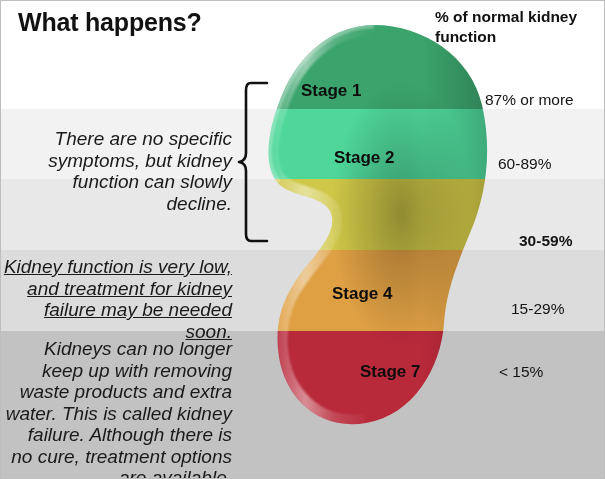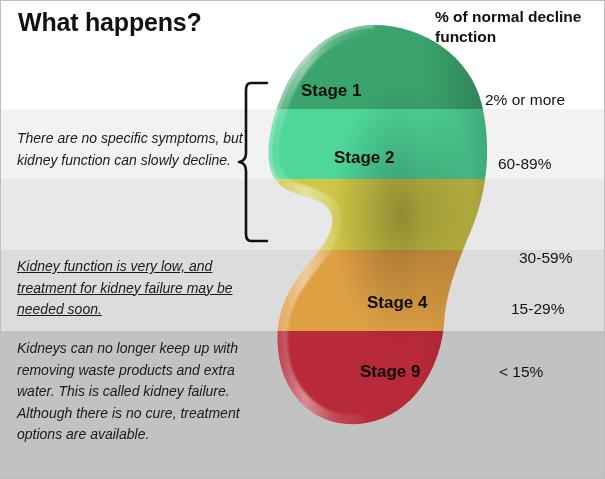--- a/index.html
+++ b/index.html
@@ -31,24 +31,25 @@
     white-space:nowrap;
   }
   #legend-title{
     position:absolute;left:434px;top:6px;width:170px;
     font-size:15.5px;font-weight:bold;color:#111111;
     line-height:20px;
   }
 
   
   .desc{
-    position:absolute;left:16px;
-    font-size:14px;font-style:italic;color:#1a1a1a;
+    position:absolute;left:1px;
+    font-size:19px;font-style:italic;color:#1a1a1a;
     line-height:21.5px;
     width:230px;
+    text-align:right;
   }
   #desc-0{top:127px;}
   #desc-1{top:255px;text-decoration:underline;}
   #desc-2{top:337px;}
 
   
   #bracket{
     position:absolute;left:236px;top:80px;
     width:32px;height:162px;
     pointer-events:none;
@@ -63,48 +64,48 @@
 
   
   .stage-label{
     position:absolute;
     font-size:17px;font-weight:bold;color:#0d0d0d;
     white-space:nowrap;
   }
   #stage-label-0{left:300px;top:80px;}
   #stage-label-1{left:333px;top:147px;text-align:center;}
   #stage-label-2{left:362px;top:226px;}
-  #stage-label-3{left:331px;top:292px;margin-left:35px;}
+  #stage-label-3{left:331px;top:283px;}
   #stage-label-4{left:359px;top:361px;}
 
   
   .pct{
     position:absolute;
     font-size:15.5px;color:#141414;
     white-space:nowrap;
   }
   #pct-0{left:484px;top:90px;}
   #pct-1{left:497px;top:154px;text-align:center;}
-  #pct-2{left:518px;top:248px;}
+  #pct-2{left:518px;top:231px;font-weight:bold;}
   #pct-3{left:510px;top:299px;}
   #pct-4{left:498px;top:362px;}
 </style>
 </head>
 <body>
 
 <div id="poster">
 
   <div class="band" id="band-white" style="background: rgb(255, 255, 255);"></div>
   <div class="band" id="band-g1" style="background: rgb(242, 242, 242);"></div>
   <div class="band" id="band-g2" style="background: rgb(232, 232, 232);"></div>
   <div class="band" id="band-g3" style="background: rgb(220, 220, 220);"></div>
   <div class="band" id="band-g4" style="background: rgb(194, 194, 194);"></div>
 
   <div id="page-title">What happens?</div>
-  <div id="legend-title">% of normal decline function</div>
+  <div id="legend-title">% of normal kidney function</div>
 
   <div class="desc" id="desc-0">There are no specific symptoms, but kidney function can slowly decline.</div>
   <div class="desc" id="desc-1">Kidney function is very low, and treatment for kidney failure may be needed soon.</div>
   <div class="desc" id="desc-2">Kidneys can no longer keep up with removing waste products and extra water. This is called kidney failure. Although there is no cure, treatment options are available.</div>
 
   <svg id="bracket" viewBox="0 0 32 162">
     <path d="M30 2 L14 2 Q9 2 9 9 L9 72 Q9 80 2 81 Q9 82 9 90 L9 153 Q9 160 14 160 L30 160" fill="none" stroke="#111111" stroke-width="2.6" stroke-linecap="round" stroke-linejoin="round"></path>
   </svg>
 
   <div id="kidney-wrap">
@@ -163,21 +164,21 @@
         <rect x="0" y="-20" width="235" height="448" fill="url(#rimShade)"></rect>
 
         <rect x="0" y="-20" width="235" height="448" fill="url(#centerShade)"></rect>
       </g>
     </svg>
   </div>
 
   <div class="stage-label" id="stage-label-0">Stage 1</div>
   <div class="stage-label" id="stage-label-1">Stage 2</div>
   <div class="stage-label" id="stage-label-3">Stage 4</div>
-  <div class="stage-label" id="stage-label-4">Stage 9</div>
+  <div class="stage-label" id="stage-label-4">Stage 7</div>
 
-  <div class="pct" id="pct-0">2% or more</div>
+  <div class="pct" id="pct-0">87% or more</div>
   <div class="pct" id="pct-1">60-89%</div>
   <div class="pct" id="pct-2">30-59%</div>
   <div class="pct" id="pct-3">15-29%</div>
   <div class="pct" id="pct-4">&lt; 15%</div>
 
 </div>
 
 </body></html>

